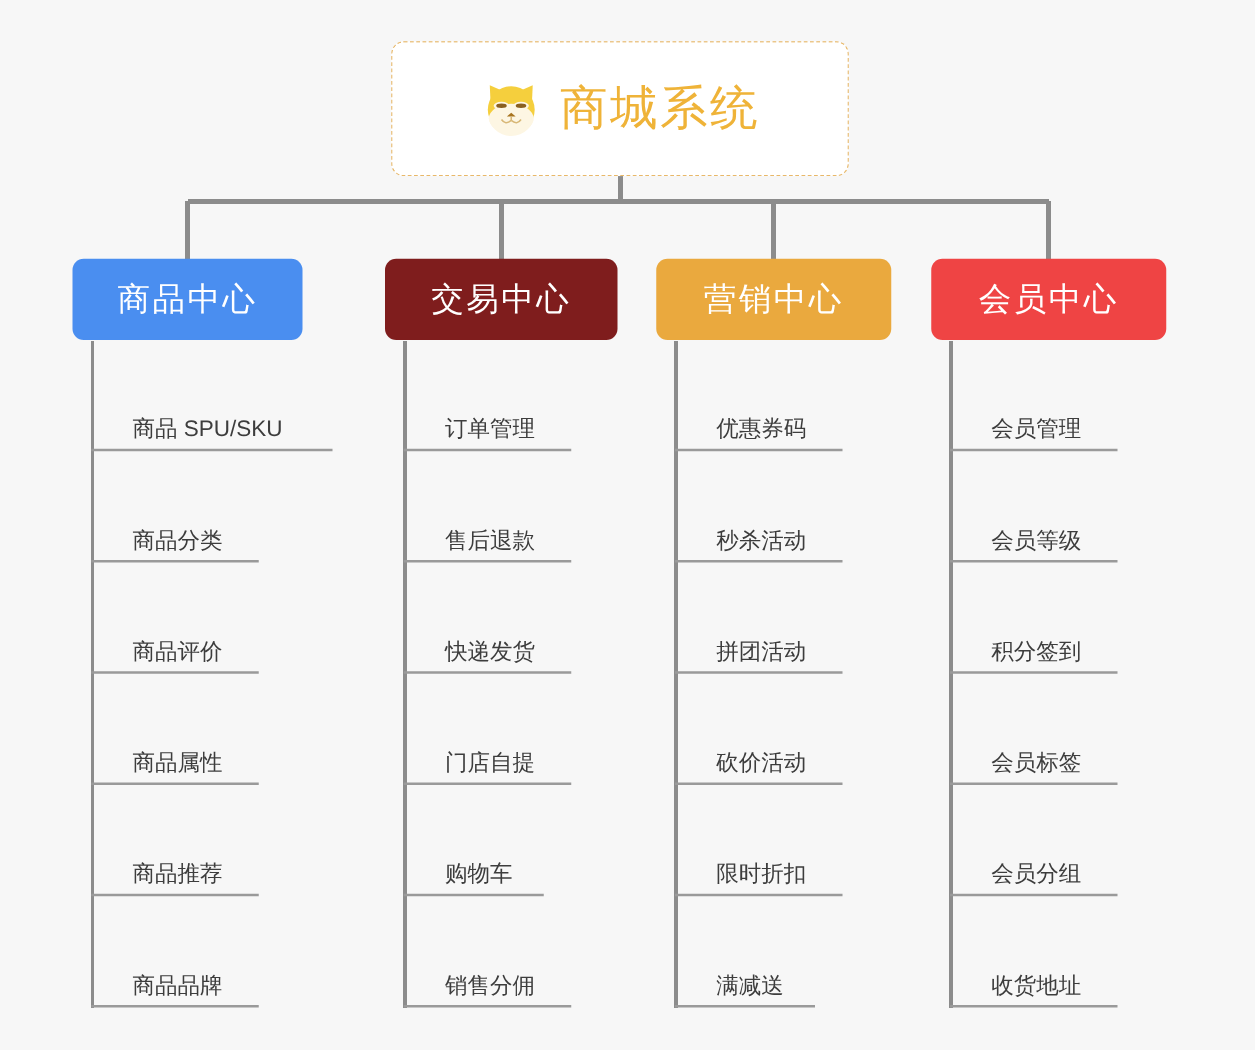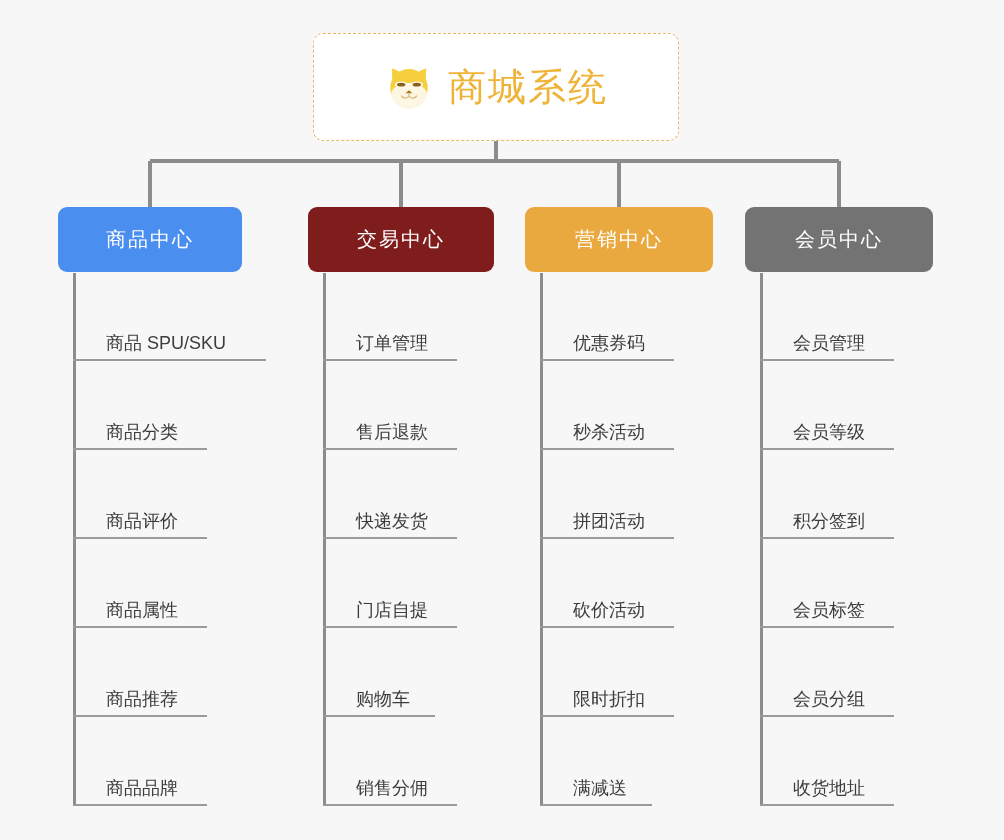--- a/index.html
+++ b/index.html
@@ -68,21 +68,21 @@
     position: absolute;
     top: 207px;
   }
   .branch-header {
     height: 65px;
     border-radius: 9px;
     display: flex;
     align-items: center;
     justify-content: center;
     color: #ffffff;
-    font-size: 20px;
+    font-size: 26px;
     letter-spacing: 2px;
     box-sizing: border-box;
   }
 
   .branch-0 { left: 58px;  width: 184px; }
   .branch-1 { left: 308px; width: 186px; }
   .branch-2 { left: 525px; width: 188px; }
   .branch-3 { left: 745px; width: 188px; }
 
   
@@ -248,21 +248,21 @@
       <div class="leaf-underline" style="background: rgb(154, 154, 154); width: 134px; left: 0px;"></div>
         </div>
       <div class="leaf" style="position: relative;">
         <span class="leaf-label">满减送</span>
       <div class="leaf-underline" style="background: rgb(154, 154, 154); width: 112px; left: 0px;"></div>
         </div>
     </div>
   </div>
 
   <div class="branch branch-3">
-    <div class="branch-header" style="background: #737373;">会员中心</div>
+    <div class="branch-header" style="background: #ef4444;">会员中心</div>
     <div class="leaves">
       <div class="leaf" style="position: relative;">
         <span class="leaf-label">会员管理</span>
       <div class="leaf-underline" style="background: rgb(154, 154, 154); width: 134px; left: 0px;"></div>
         </div>
       <div class="leaf" style="position: relative;">
         <span class="leaf-label">会员等级</span>
       <div class="leaf-underline" style="background: rgb(154, 154, 154); width: 134px; left: 0px;"></div>
         </div>
       <div class="leaf" style="position: relative;">

